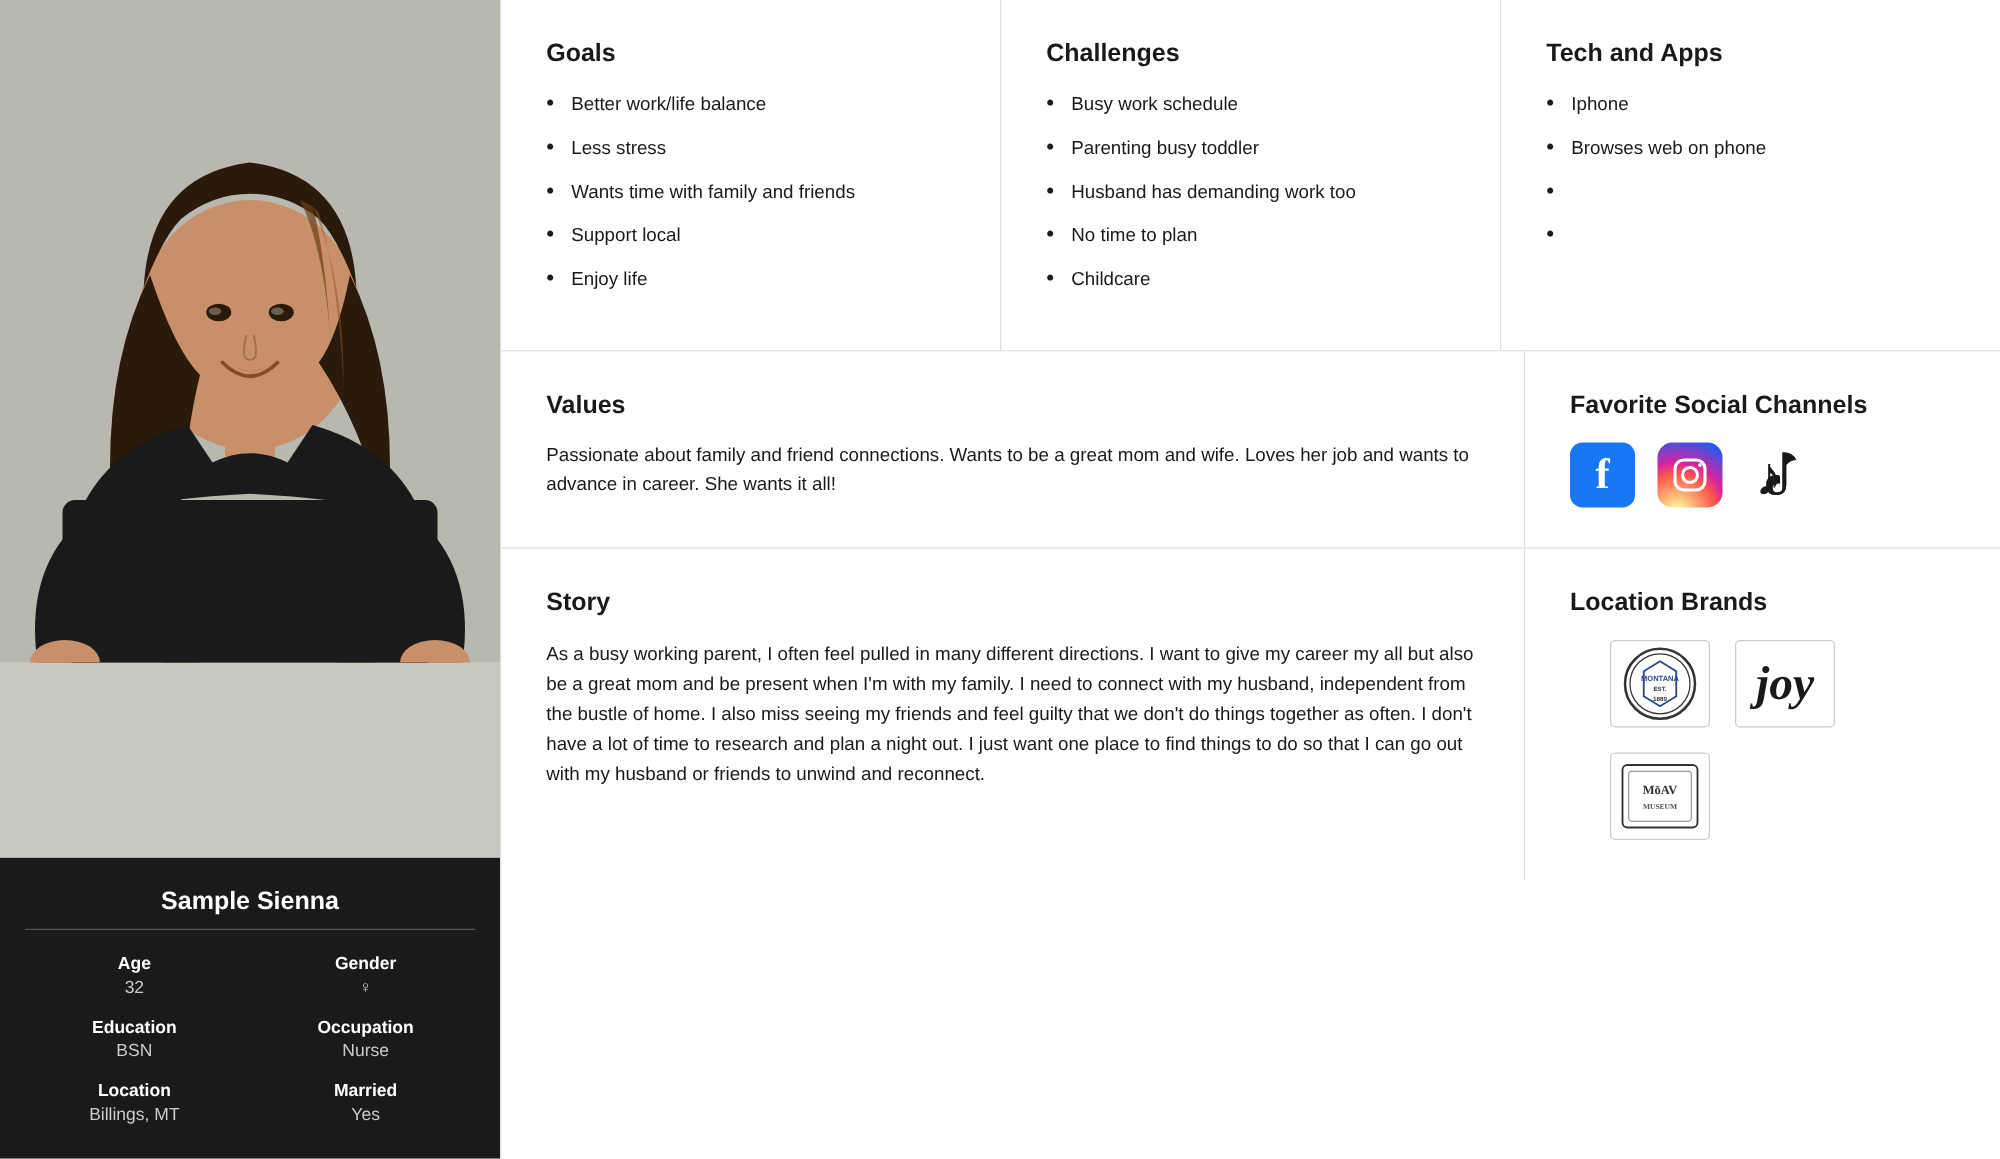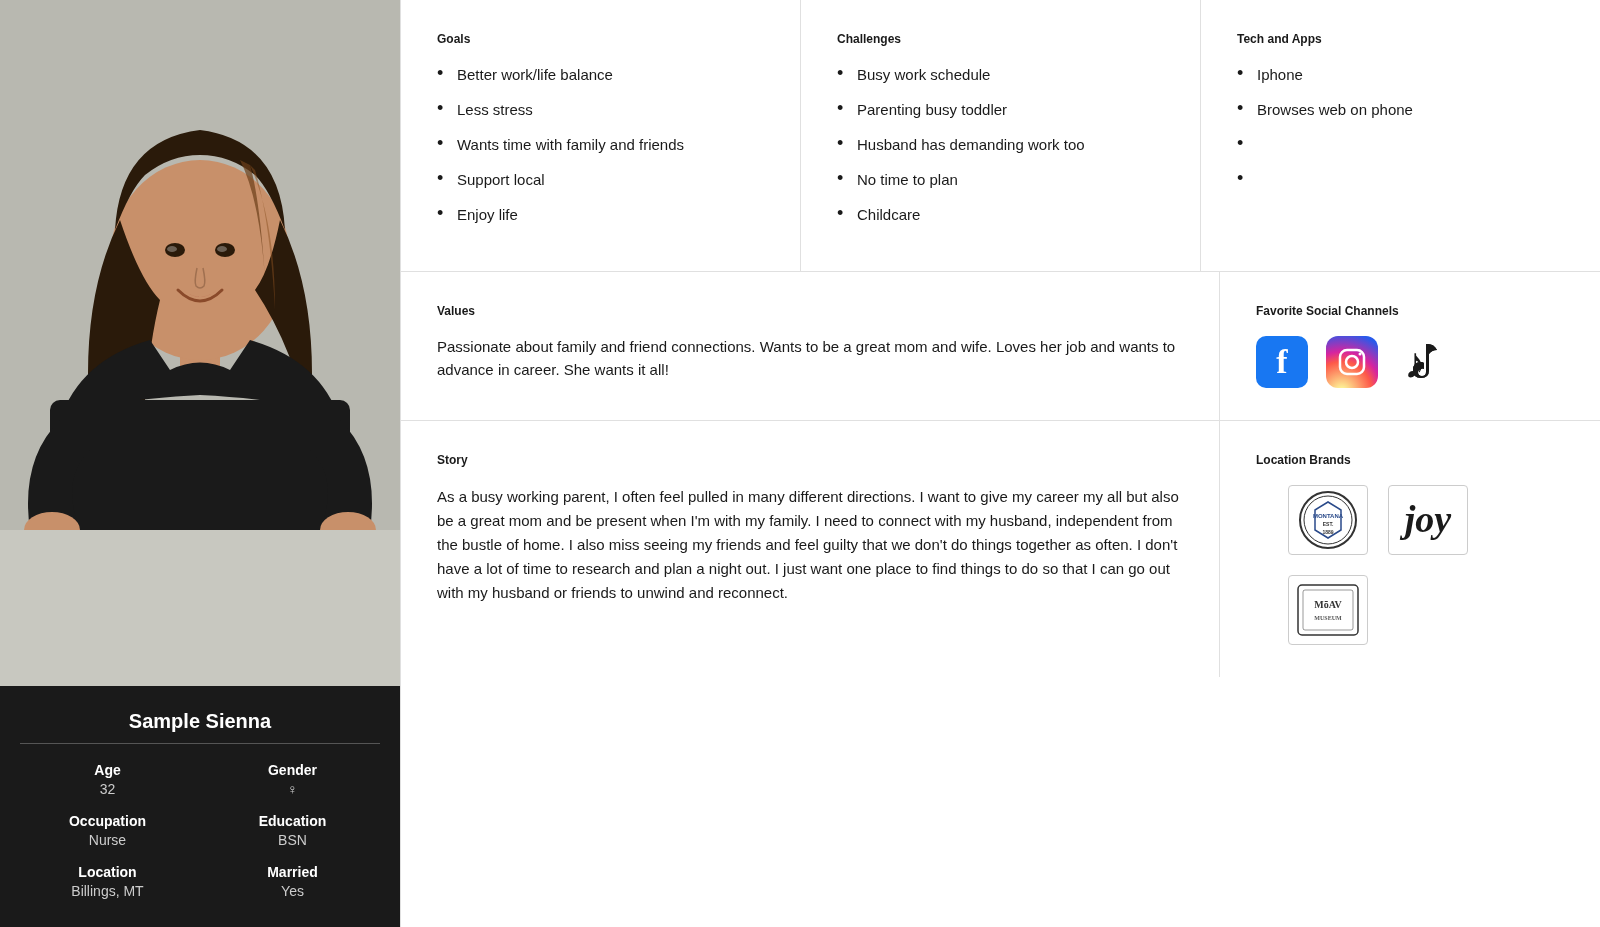--- a/index.html
+++ b/index.html
@@ -89,21 +89,21 @@
       flex: 1;
       padding: 32px 36px;
       border-right: 1px solid #e0e0e0;
     }
     .col-tech {
       flex: 1;
       padding: 32px 36px;
     }
 
     .section-title {
-      font-size: 12px;
+      font-size: 20px;
       font-weight: bold;
       margin-bottom: 18px;
       color: #1a1a1a;
     }
 
     .bullet-list {
       list-style: none;
       padding: 0;
     }
     .bullet-list li {
@@ -301,26 +301,26 @@
     <div class="stats-grid">
       <div class="stat-item">
         <span class="stat-label">Age</span>
         <span class="stat-value">32</span>
       </div>
       <div class="stat-item">
         <span class="stat-label">Gender</span>
         <span class="stat-value">♀</span>
       </div>
       <div class="stat-item">
+        <span class="stat-label">Education</span>
+        <span class="stat-value">BSN</span>
+      </div>
+      <div class="stat-item">
         <span class="stat-label">Occupation</span>
         <span class="stat-value">Nurse</span>
-      </div>
-      <div class="stat-item">
-        <span class="stat-label">Education</span>
-        <span class="stat-value">BSN</span>
       </div>
       <div class="stat-item">
         <span class="stat-label">Location</span>
         <span class="stat-value">Billings, MT</span>
       </div>
       <div class="stat-item">
         <span class="stat-label">Married</span>
         <span class="stat-value">Yes</span>
       </div>
     </div>

